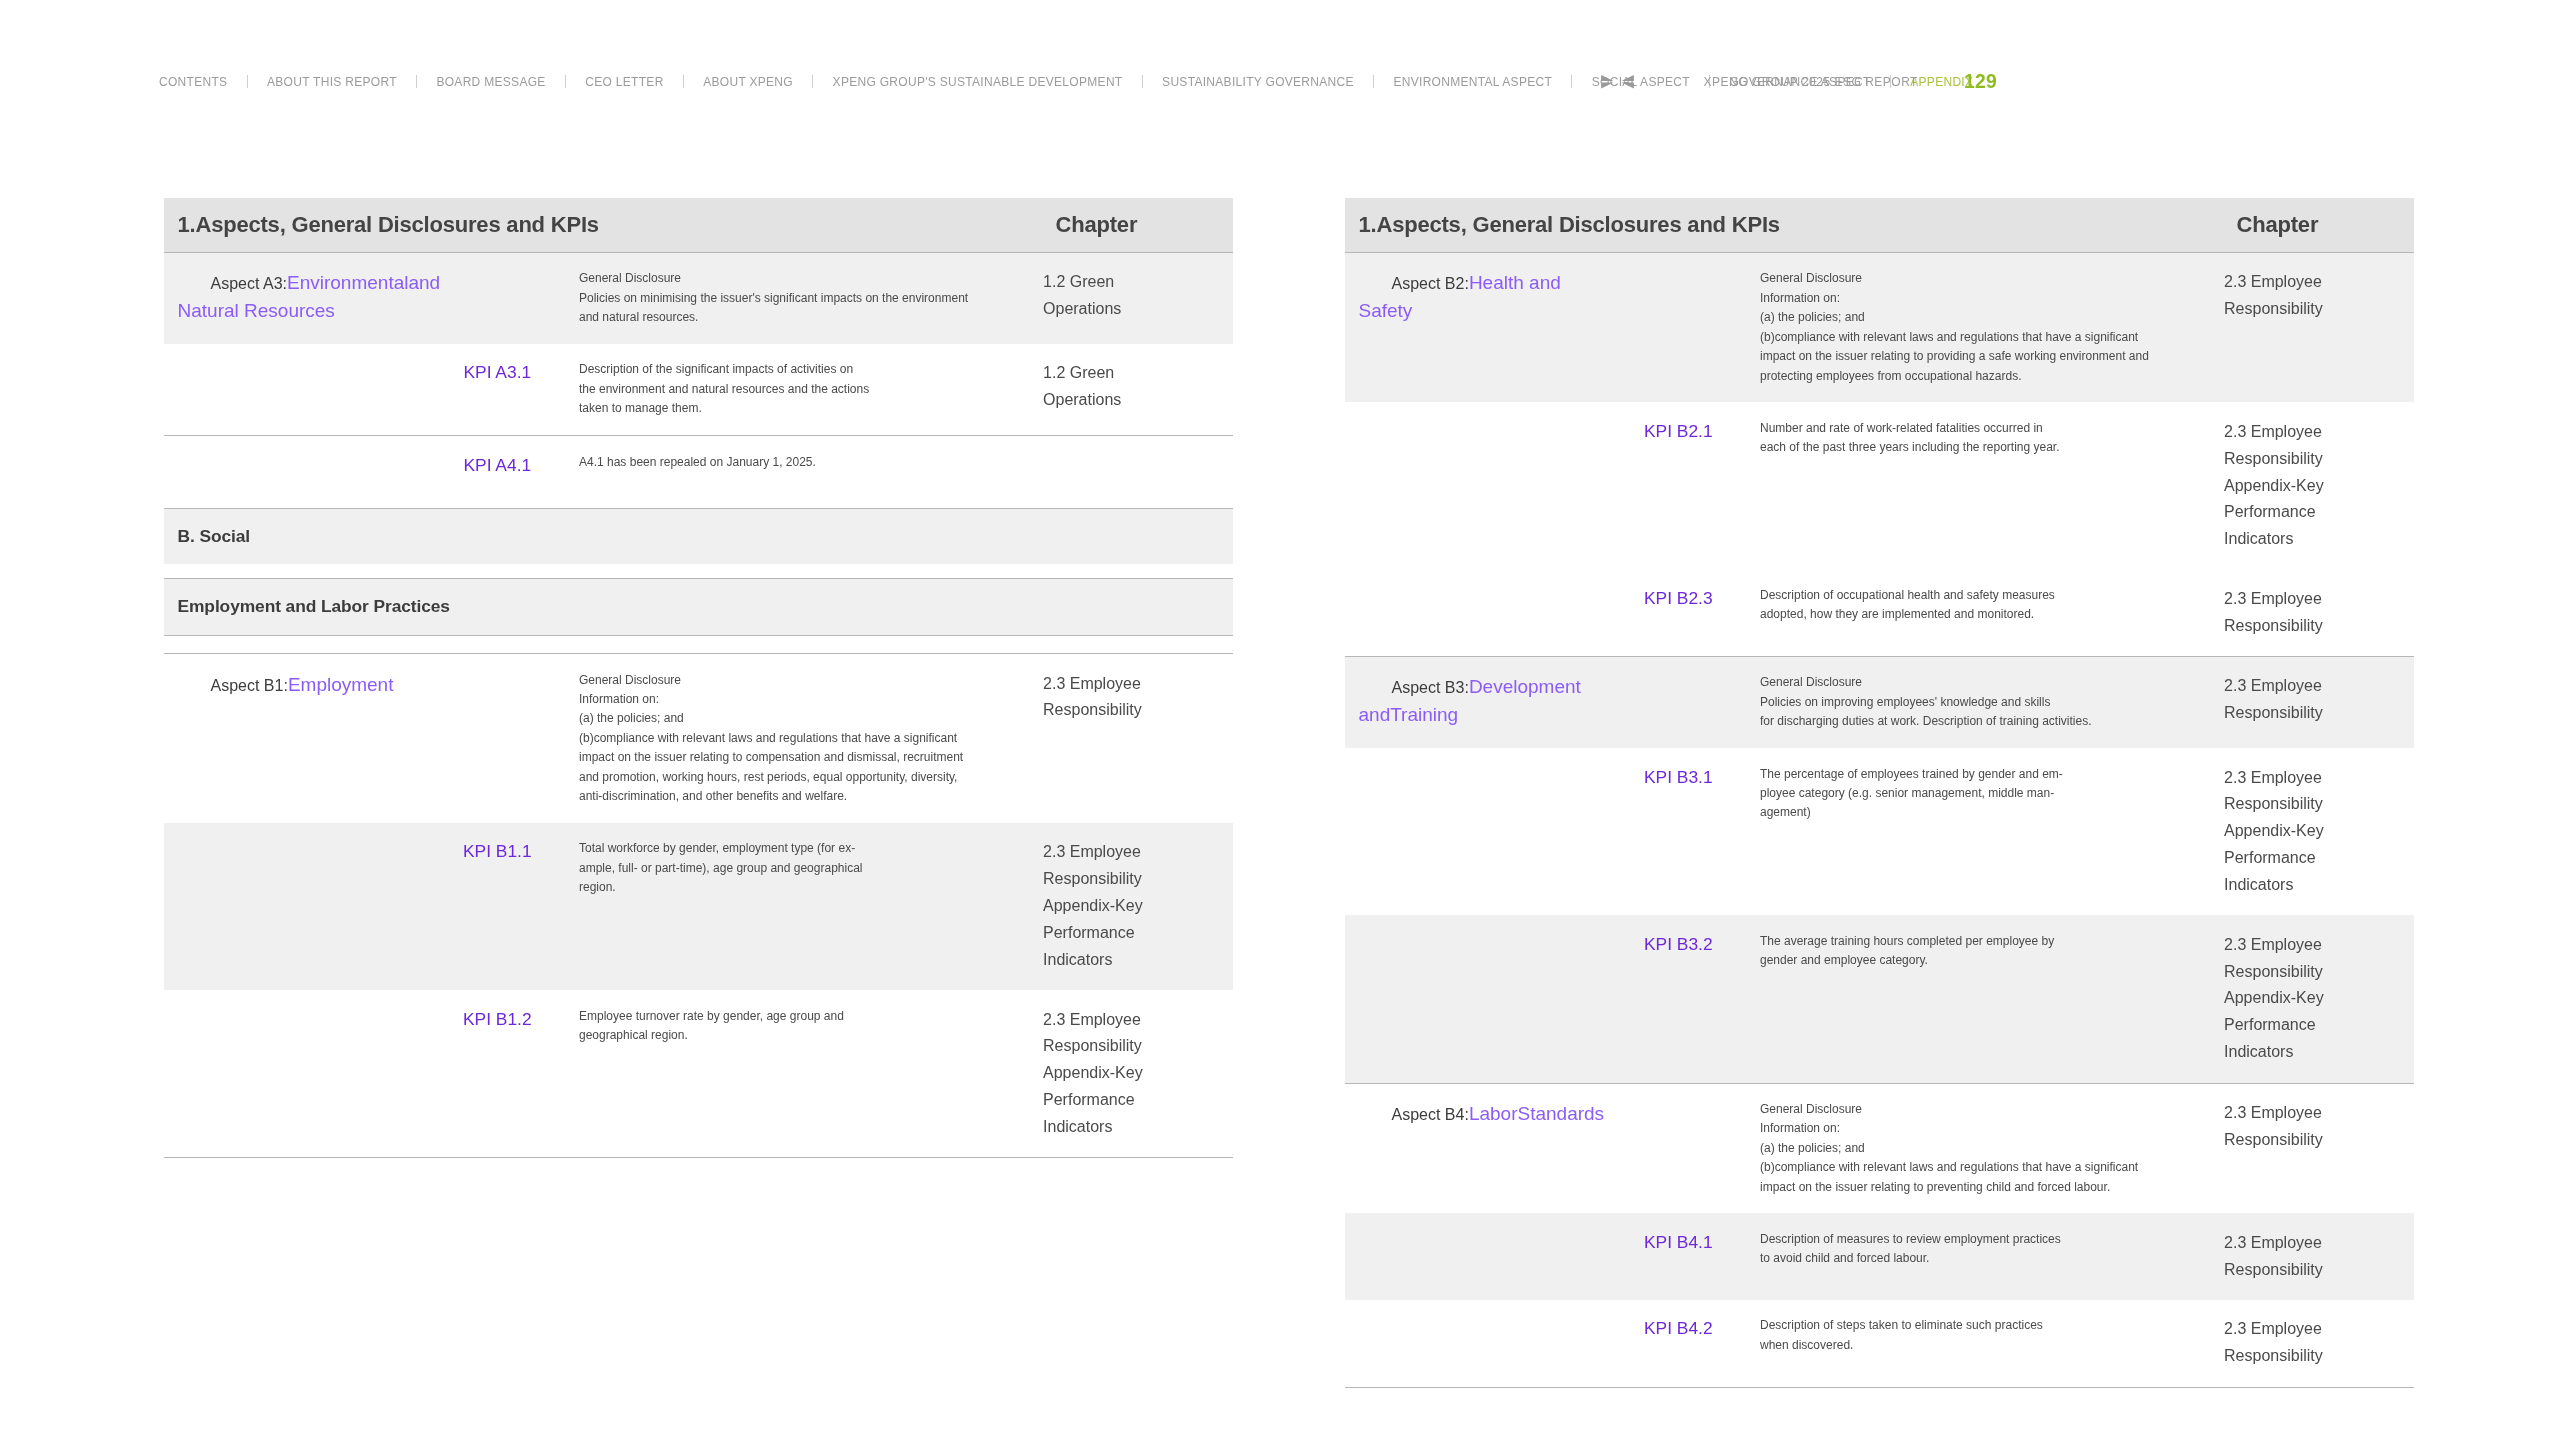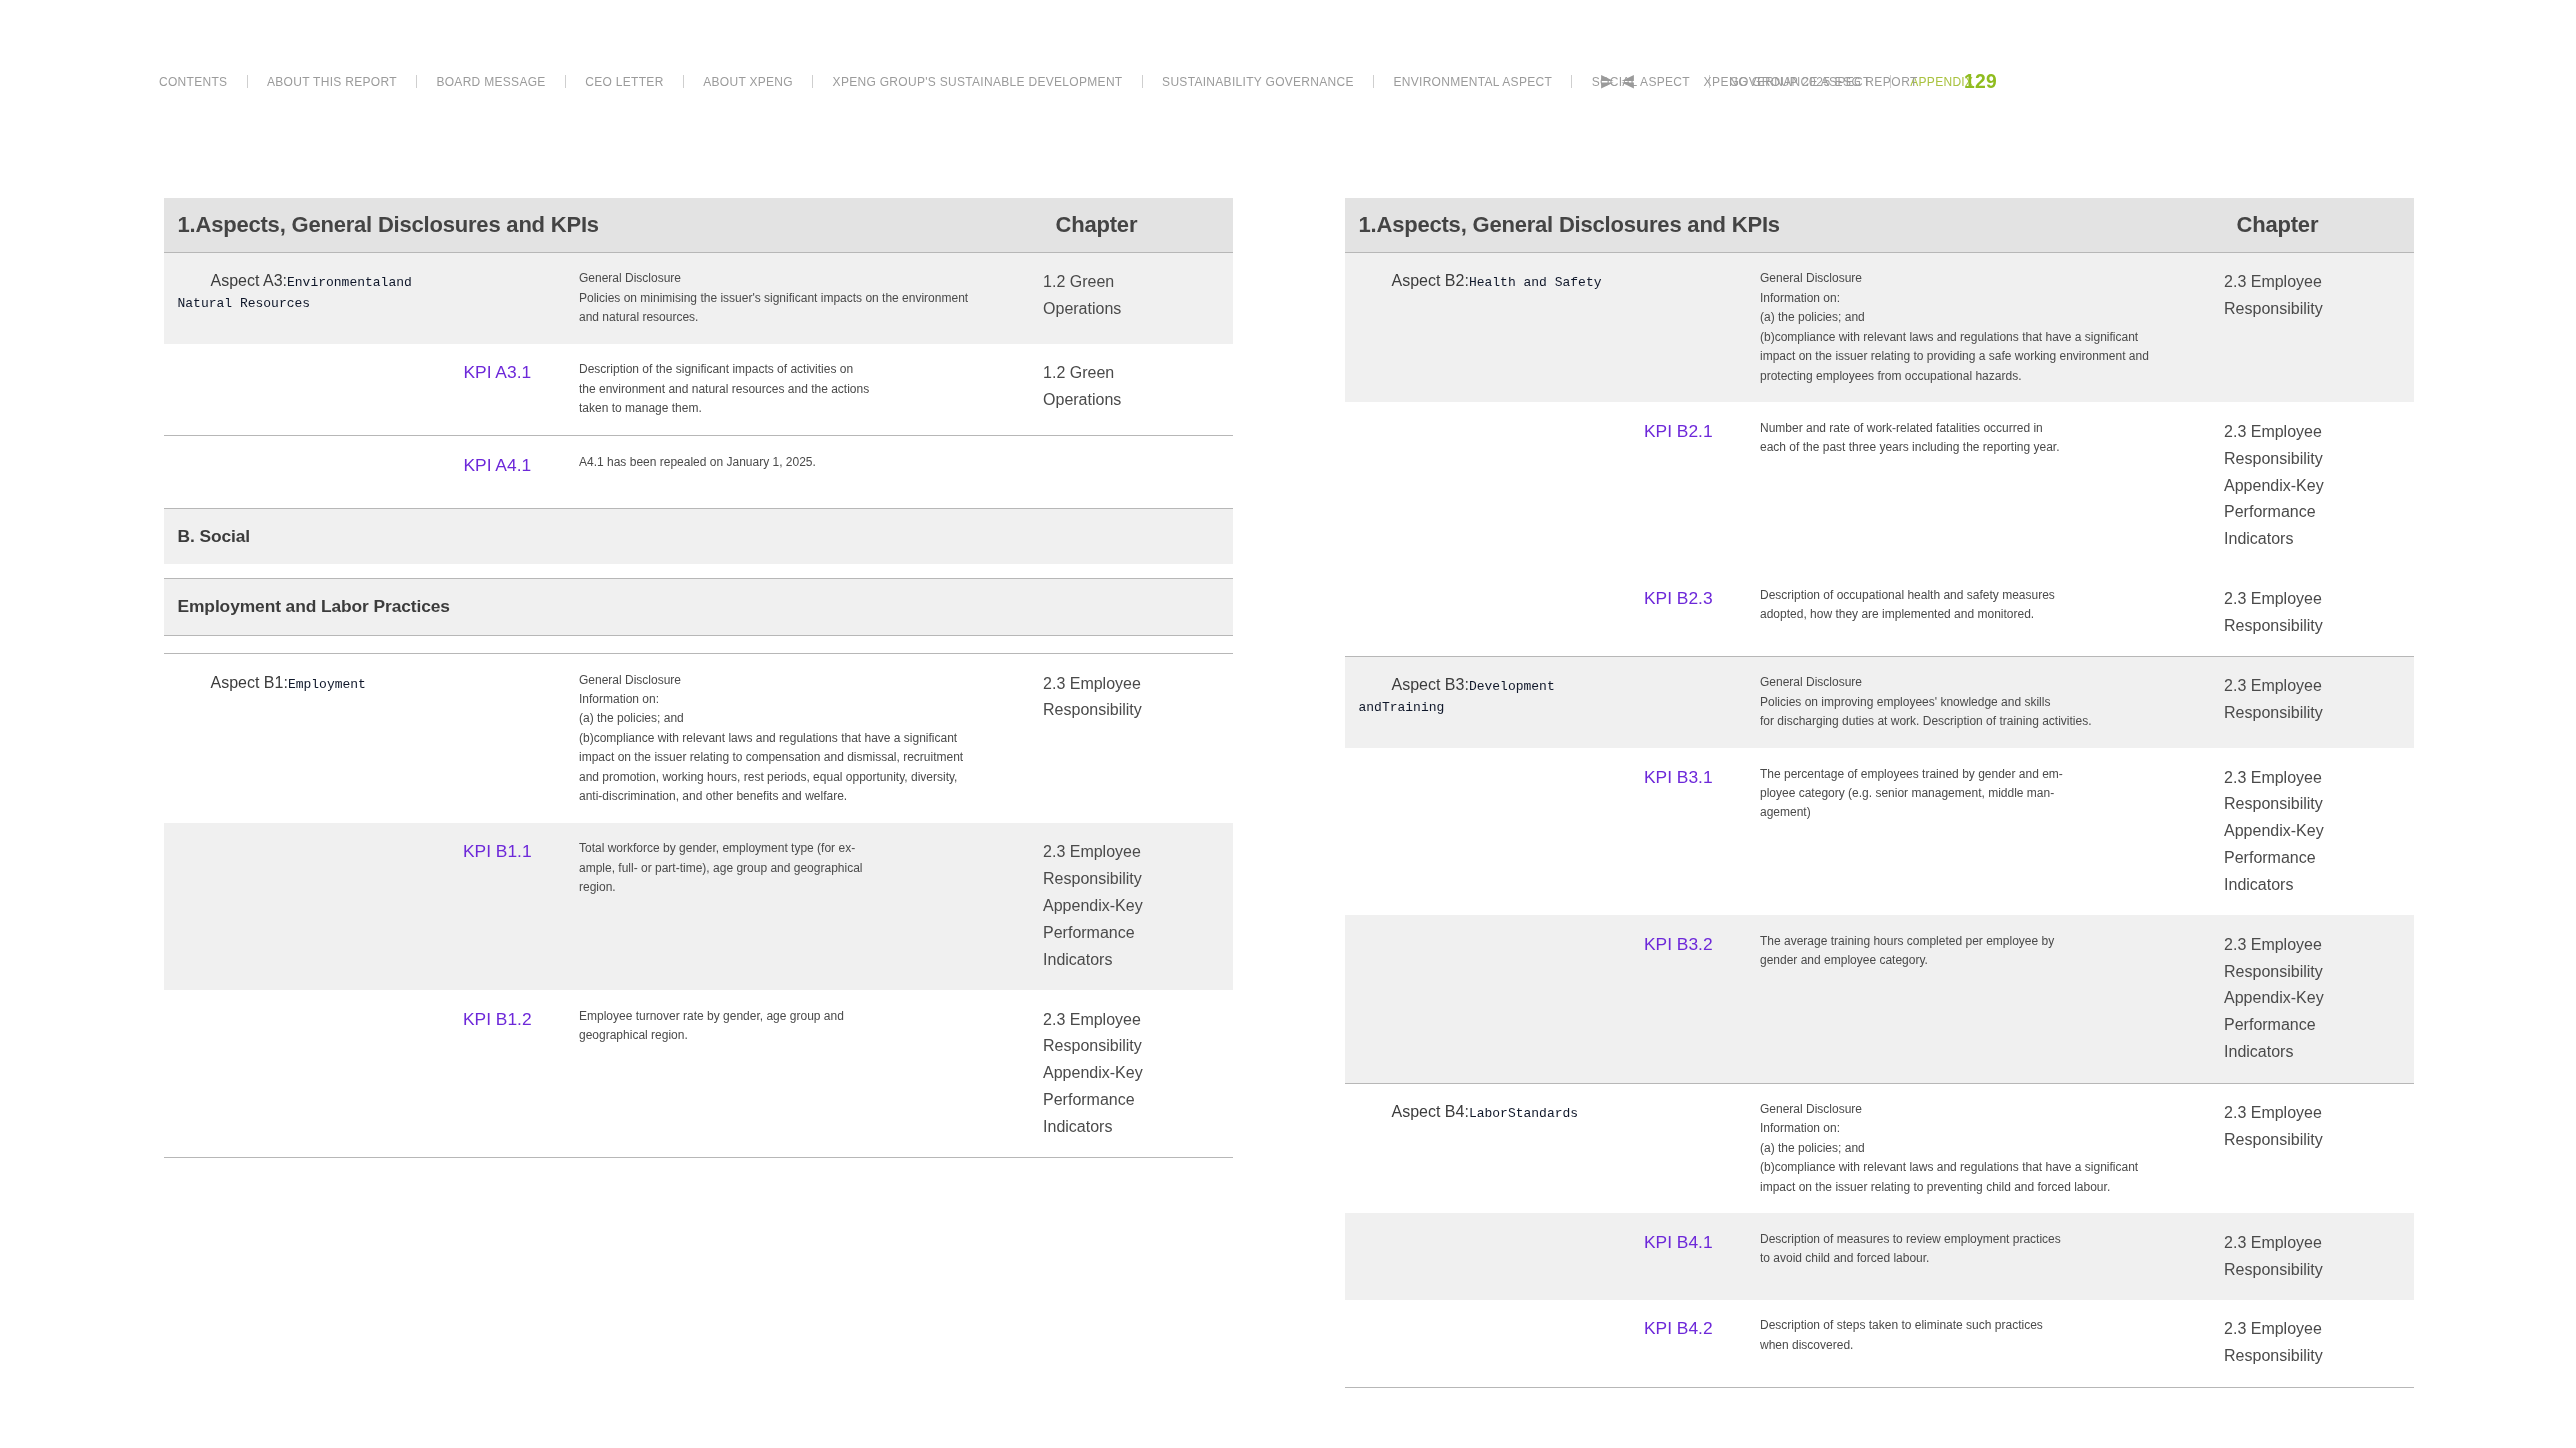--- a/index.html
+++ b/index.html
@@ -137,25 +137,24 @@
   }
   .aspect-head {
     font-size: 16px;
     font-weight: 400;
     color: #3c3c3c;
     line-height: 1.45;
     white-space: nowrap;
     margin-left: 33px;
   }
   .aspect-sub {
-    font-size: 13px;
+    font-size: 19px;
     font-weight: 400;
-    color: #0f172a;
+    color: #8b5cf6;
     line-height: 1.45;
-    font-family: Liberation Mono, monospace;
   }
 
   td.kpi-id {
     font-size: 17.4px;
     color: #6d28d9;
     text-align: center;
     padding-right: 17.4px;
     white-space: nowrap;
     line-height: 1.45;
   }

